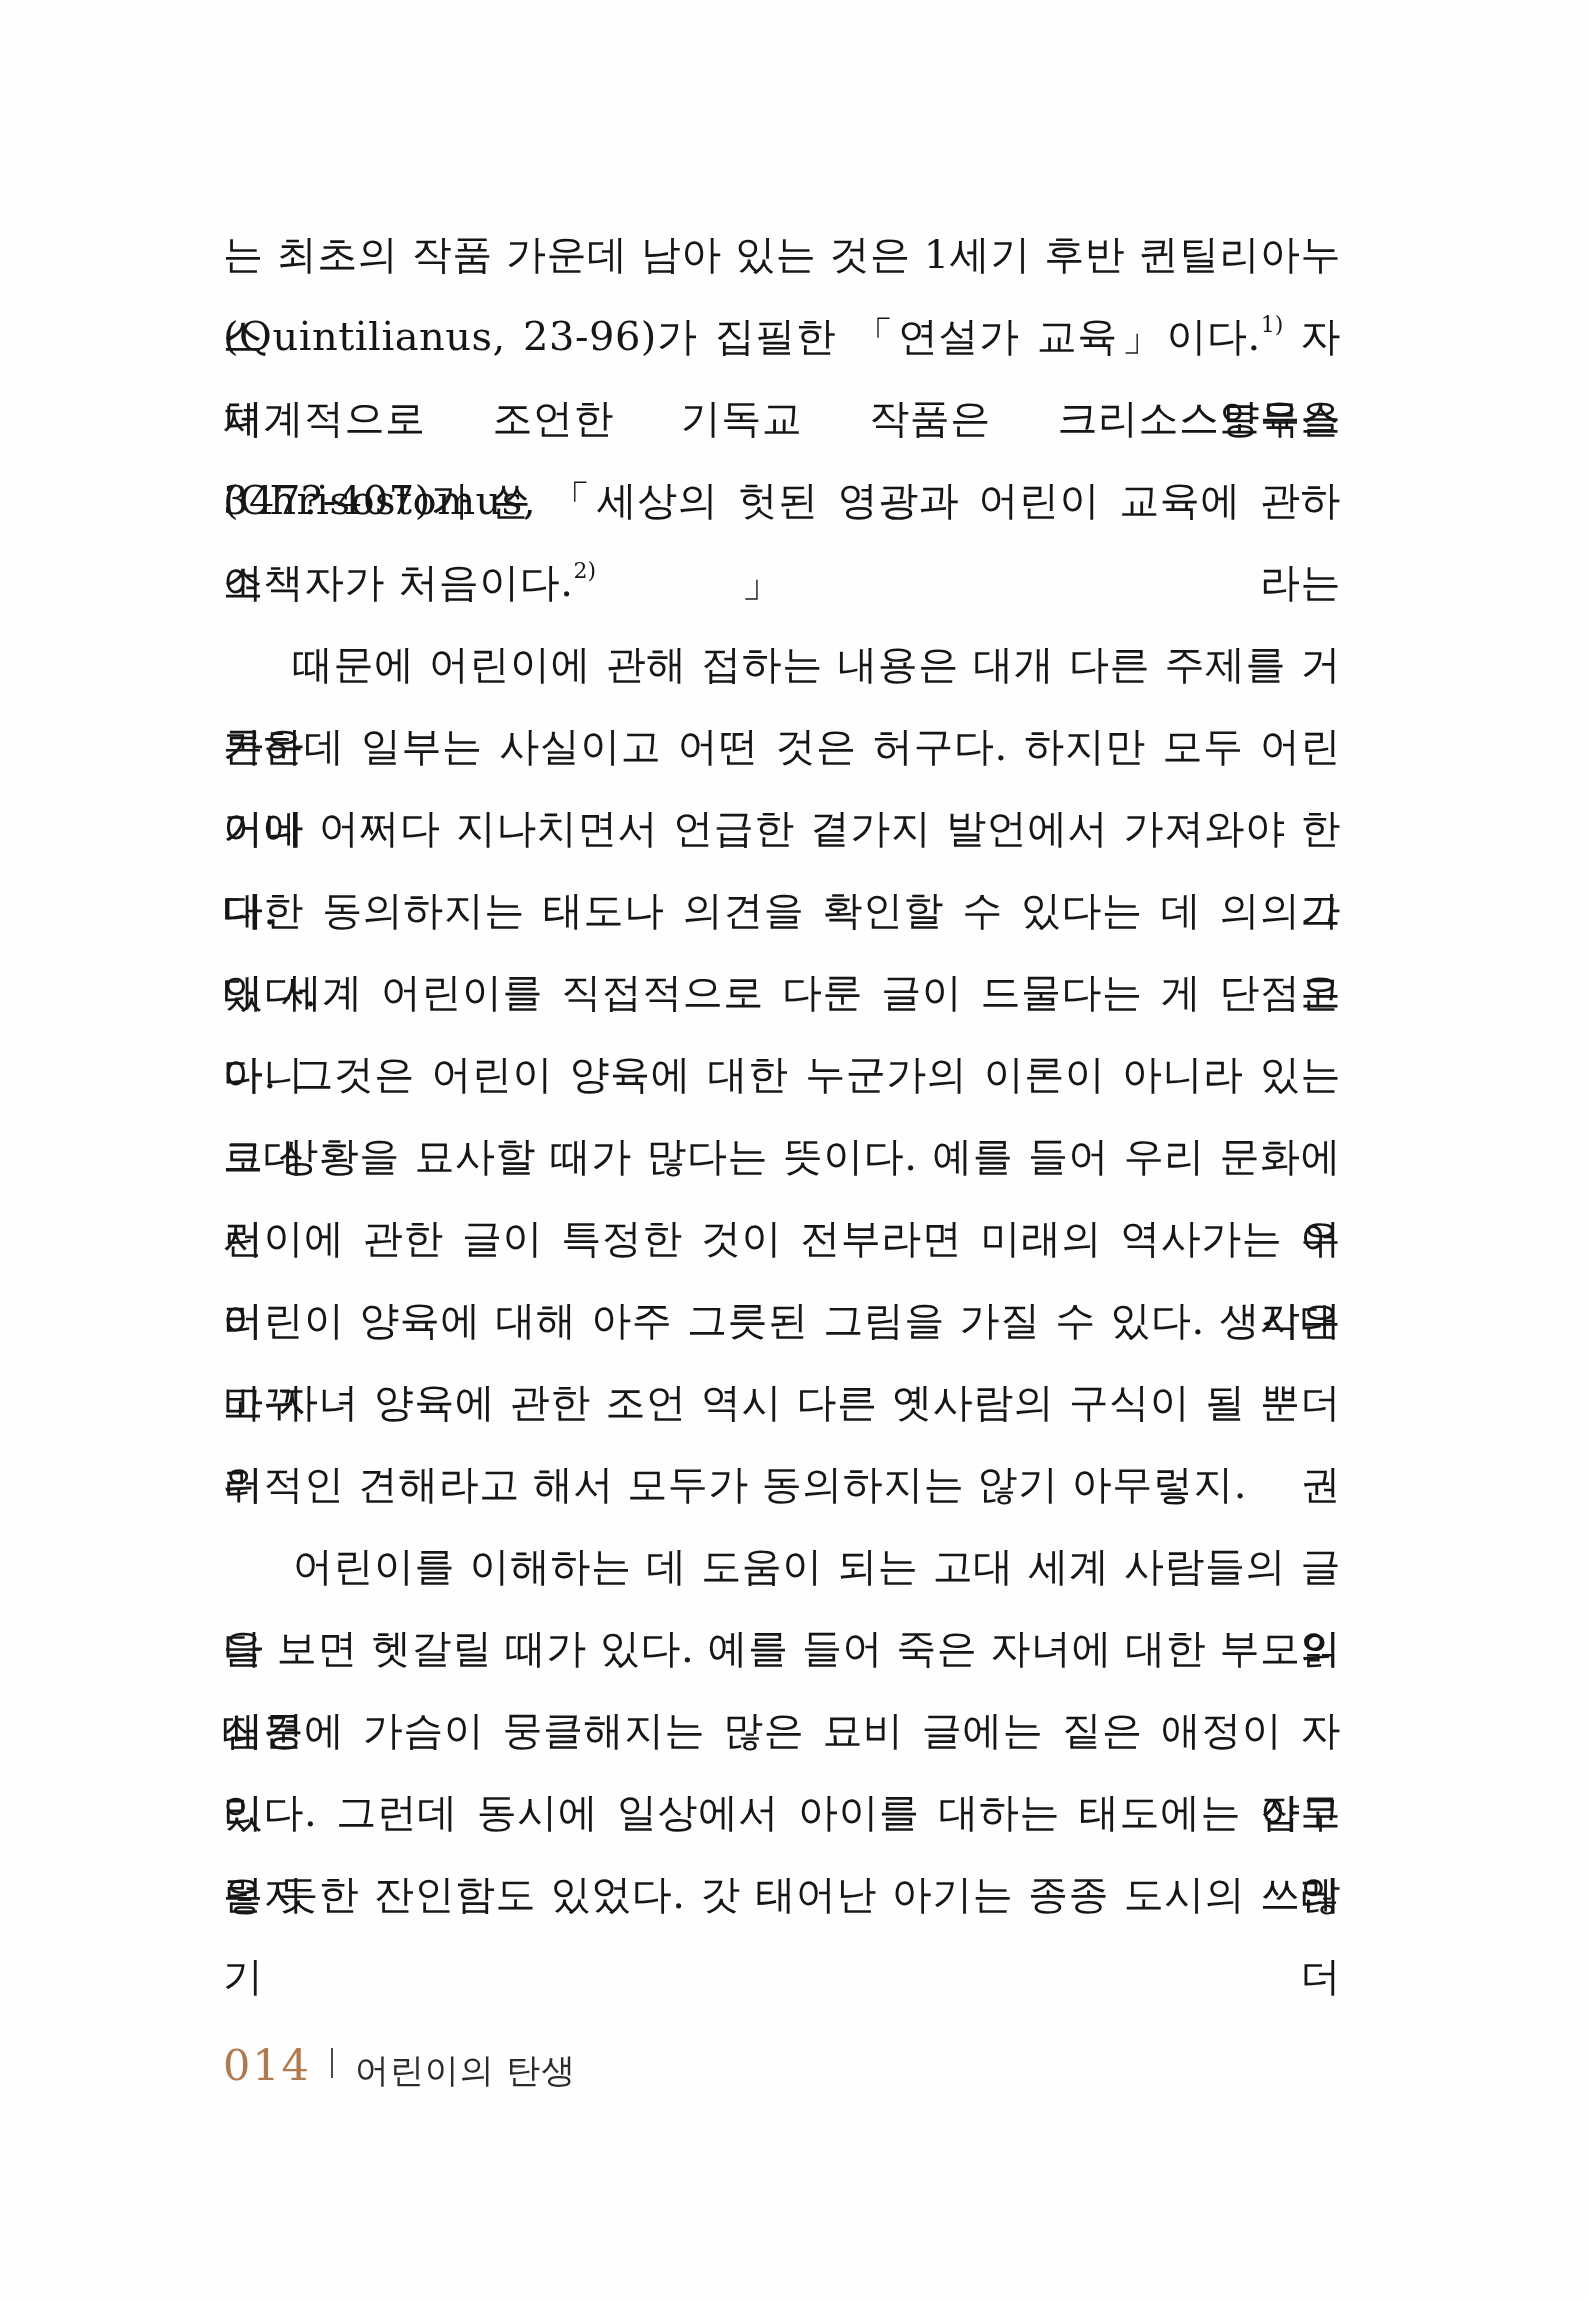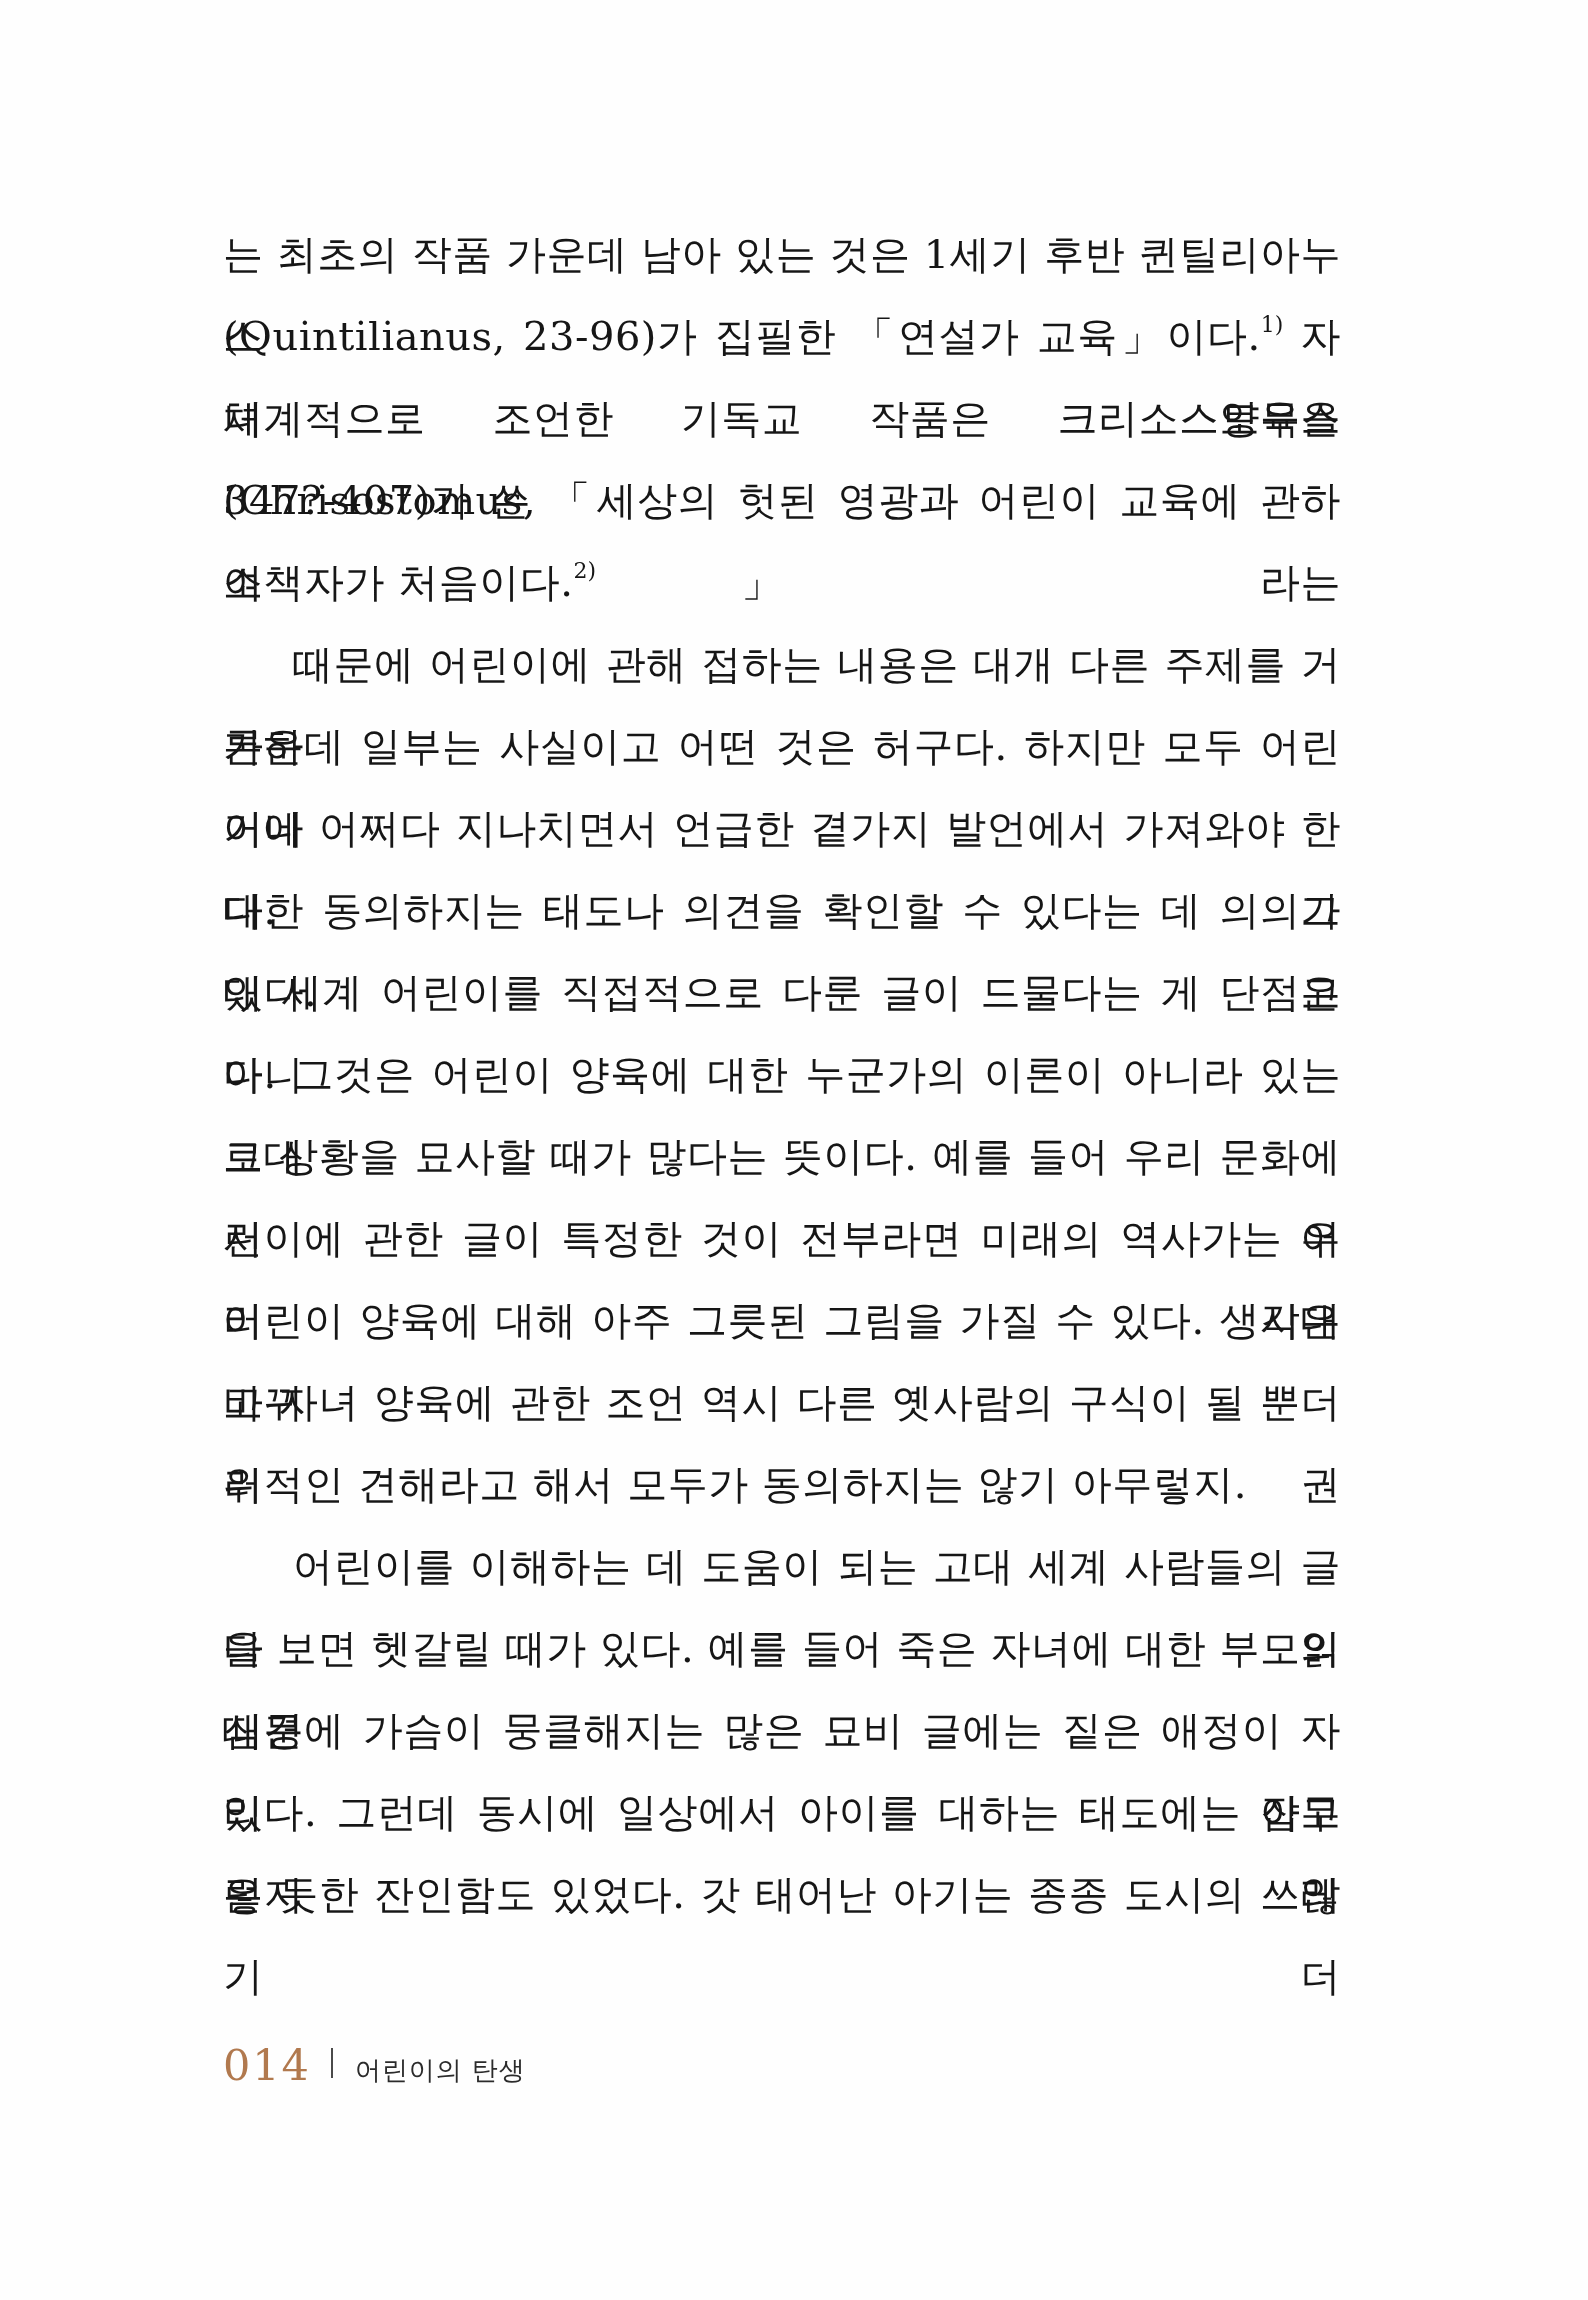--- a/index.html
+++ b/index.html
@@ -65,21 +65,21 @@
     letter-spacing: 1.9px;
   }
   .footer-divider {
     width: 1.9px;
     height: 30px;
     background: #4a4a4a;
     margin: 0 22px 0 20.4px;
     margin-top: 0px;
   }
   .book-title {
-    font-size: 26px;
+    font-size: 34px;
     line-height: 29px;
     color: #2b2b2b;
     margin-top: 15px;
     letter-spacing: 0.9px;
   }
 </style>
 </head>
 <body>
 
 <div class="page">

